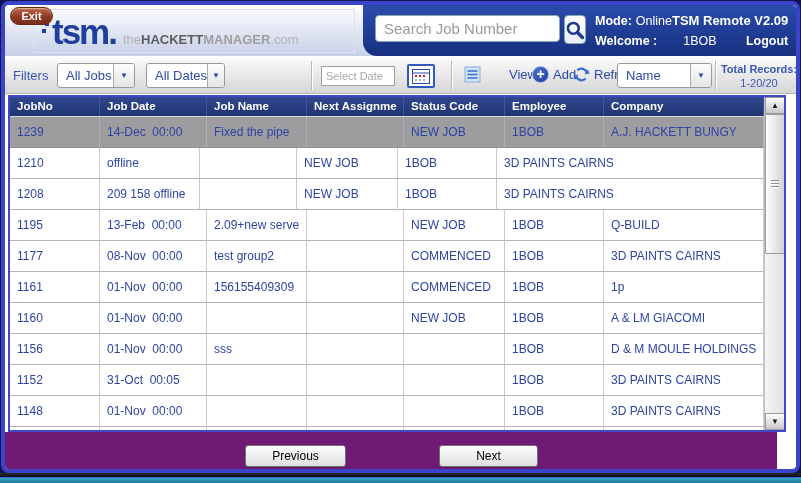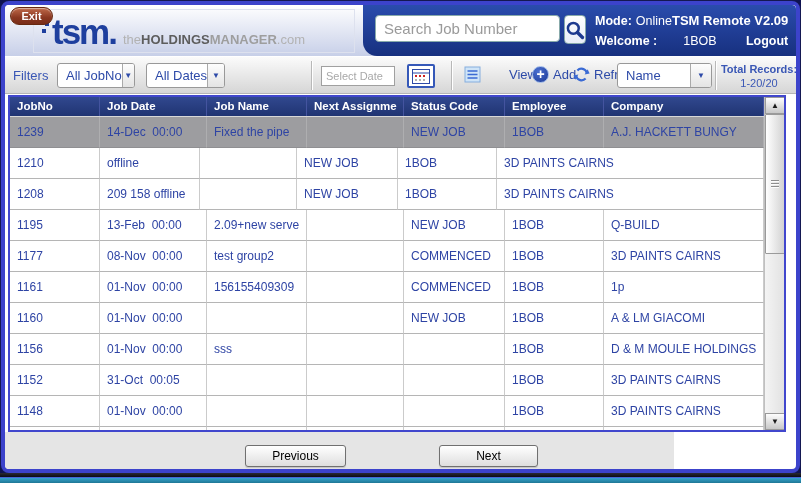--- a/index.html
+++ b/index.html
@@ -114,21 +114,21 @@
   .scroll-btn span { font-size:8px; color:#1a1a1a; line-height:1; }
   .scroll-up { top:0; } .scroll-down { bottom:0; }
   .scroll-track { position:absolute; top:17px; bottom:17px; left:0; right:0; }
   .scroll-thumb { position:absolute; top:0; left:0; width:20px; height:140px;
     background:linear-gradient(90deg,#ffffff,#d2d2d2); border:1px solid #9a9a9a; border-radius:1px;
     display:flex; align-items:center; justify-content:center; cursor:grab; }
   .grip { width:8px; height:8px;
     background:repeating-linear-gradient(to bottom,#8f8f8f 0 1px,rgba(255,255,255,.9) 1px 2px,transparent 2px 3px); }
 
   
-  .bottombar { position:absolute; left:0; top:427px; width:669px; height:37px; background:#e5e5e5; }
+  .bottombar { position:absolute; left:0; top:427px; width:772px; height:37px; background:#701a75; }
   .page-btn { position:absolute; top:13px; height:22px; border:1px solid #707070; border-radius:3px;
     background:linear-gradient(#ffffff,#dedede); font-size:12px; color:#000; cursor:pointer;
     font-family:"Liberation Sans","DejaVu Sans",sans-serif; box-shadow:0 1px 1px rgba(0,0,0,.15); }
   .prev-btn { left:240px; width:101px; }
   .next-btn { left:434px; width:99px; }
 </style>
 </head>
 <body>
 
 <div class="screen">
@@ -136,21 +136,21 @@
     <div class="window-border">
 
       <div class="titlebar">
         <div class="logo-box">
           <div class="logo-tsm-wrap">
             <span class="logo-dots">
                 <i></i>
                 <i></i>
               </span><span class="logo-tsm">tsm</span><span class="logo-suffix">.</span>
           </div>
-          <div class="logo-rest"><span class="lg-the">the</span><span class="lg-service">HOLDINGS</span><span class="lg-manager">MANAGER</span><span class="lg-com">.com</span></div>
+          <div class="logo-rest"><span class="lg-the">the</span><span class="lg-service">HACKETT</span><span class="lg-manager">MANAGER</span><span class="lg-com">.com</span></div>
         </div>
 
         <div class="top-panel">
           <input class="search-input" placeholder="Search Job Number" style="">
           <div class="search-btn">
             <svg width="20" height="20" viewBox="0 0 24 24">
               <circle cx="10" cy="10" r="6.5" fill="none" stroke="#1d3a8f" stroke-width="3"></circle>
               <line x1="15" y1="15" x2="21" y2="21" stroke="#1d3a8f" stroke-width="4" stroke-linecap="round"></line>
             </svg>
           </div>
@@ -167,21 +167,21 @@
             </div>
           </div>
         </div>
       </div>
       <div class="exit-btn">Exit</div>
 
       <div class="toolbar">
         <span class="filters-label">Filters</span>
 
         <div class="dropdown dd-jobs">
-          <span class="dd-value">All JobNo</span>
+          <span class="dd-value">All Jobs</span>
           <span class="dd-arrow">
               <i>▼</i>
             </span>
         </div>
         <div class="dropdown dd-dates">
           <span class="dd-value">All Dates</span>
           <span class="dd-arrow">
               <i>▼</i>
             </span>
         </div>

